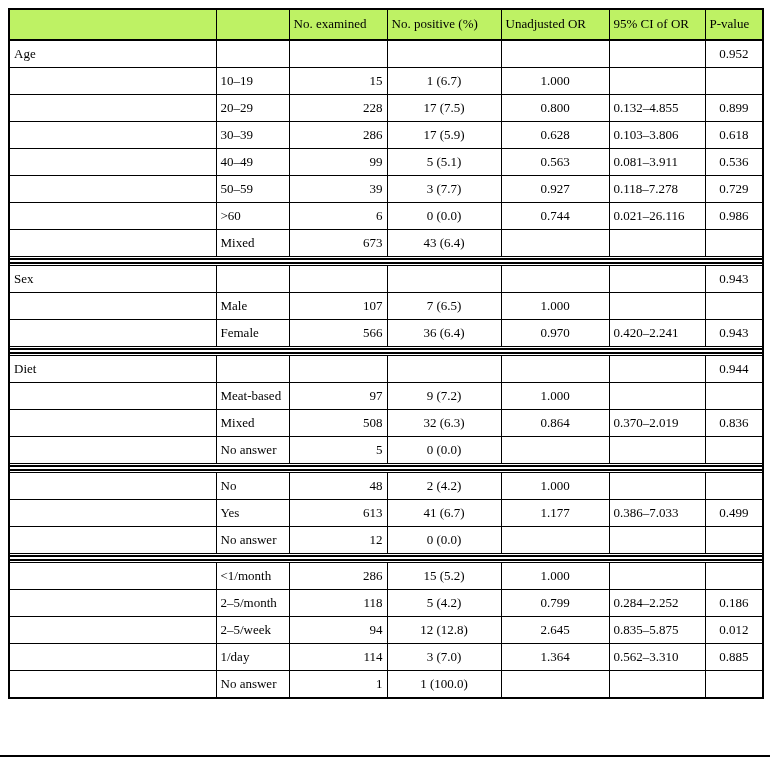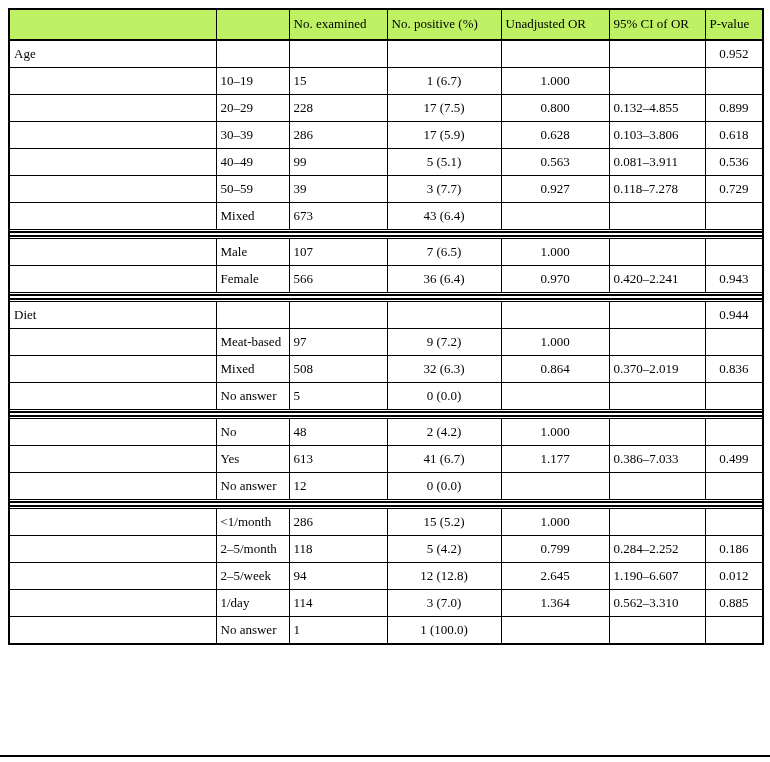--- a/index.html
+++ b/index.html
@@ -40,21 +40,21 @@
   }
   thead th {
     background: #bef264;
     font-weight: normal;
     text-align: left;
     height: 29px;
     font-size: 13px;
     border-bottom: 2px solid #000000;
   }
   td.align-left   { text-align: left; }
-  td.align-right  { text-align: left; }
+  td.align-right  { text-align: right; }
   td.align-center { text-align: center; }
   tr.sep-row td {
     border-left: none;
     border-right: none;
     padding: 1px 0;
     height: auto;
   }
   .double-rule {
     height: 2px;
     border-top: 2px solid #000000;
@@ -144,31 +144,49 @@
           <td class="align-left"></td>
           <td class="align-left">50–59</td>
           <td class="align-right">39</td>
           <td class="align-center">3 (7.7)</td>
           <td class="align-center">0.927</td>
           <td class="align-left">0.118–7.278</td>
           <td class="align-center">0.729</td>
         </tr>
         <tr>
           <td class="align-left"></td>
+          <td class="align-left">&gt;60</td>
+          <td class="align-right">6</td>
+          <td class="align-center">0 (0.0)</td>
+          <td class="align-center">0.744</td>
+          <td class="align-left">0.021–26.116</td>
+          <td class="align-center">0.986</td>
+        </tr>
+        <tr>
+          <td class="align-left"></td>
           <td class="align-left">Mixed</td>
           <td class="align-right">673</td>
           <td class="align-center">43 (6.4)</td>
           <td class="align-center"></td>
           <td class="align-left"></td>
           <td class="align-center"></td>
         </tr>
         <tr class="sep-row">
           <td colspan="7">
             <div class="double-rule"></div>
           </td>
+        </tr>
+        <tr>
+          <td class="align-left">Sex</td>
+          <td class="align-left"></td>
+          <td class="align-right"></td>
+          <td class="align-center"></td>
+          <td class="align-center"></td>
+          <td class="align-left"></td>
+          <td class="align-center">0.943</td>
         </tr>
         <tr>
           <td class="align-left"></td>
           <td class="align-left">Male</td>
           <td class="align-right">107</td>
           <td class="align-center">7 (6.5)</td>
           <td class="align-center">1.000</td>
           <td class="align-left"></td>
           <td class="align-center"></td>
         </tr>
@@ -276,21 +294,21 @@
           <td class="align-center">0.799</td>
           <td class="align-left">0.284–2.252</td>
           <td class="align-center">0.186</td>
         </tr>
         <tr>
           <td class="align-left"></td>
           <td class="align-left">2–5/week</td>
           <td class="align-right">94</td>
           <td class="align-center">12 (12.8)</td>
           <td class="align-center">2.645</td>
-          <td class="align-left">1.190–6.607</td>
+          <td class="align-left">0.835–5.875</td>
           <td class="align-center">0.012</td>
         </tr>
         <tr>
           <td class="align-left"></td>
           <td class="align-left">1/day</td>
           <td class="align-right">114</td>
           <td class="align-center">3 (7.0)</td>
           <td class="align-center">1.364</td>
           <td class="align-left">0.562–3.310</td>
           <td class="align-center">0.885</td>

